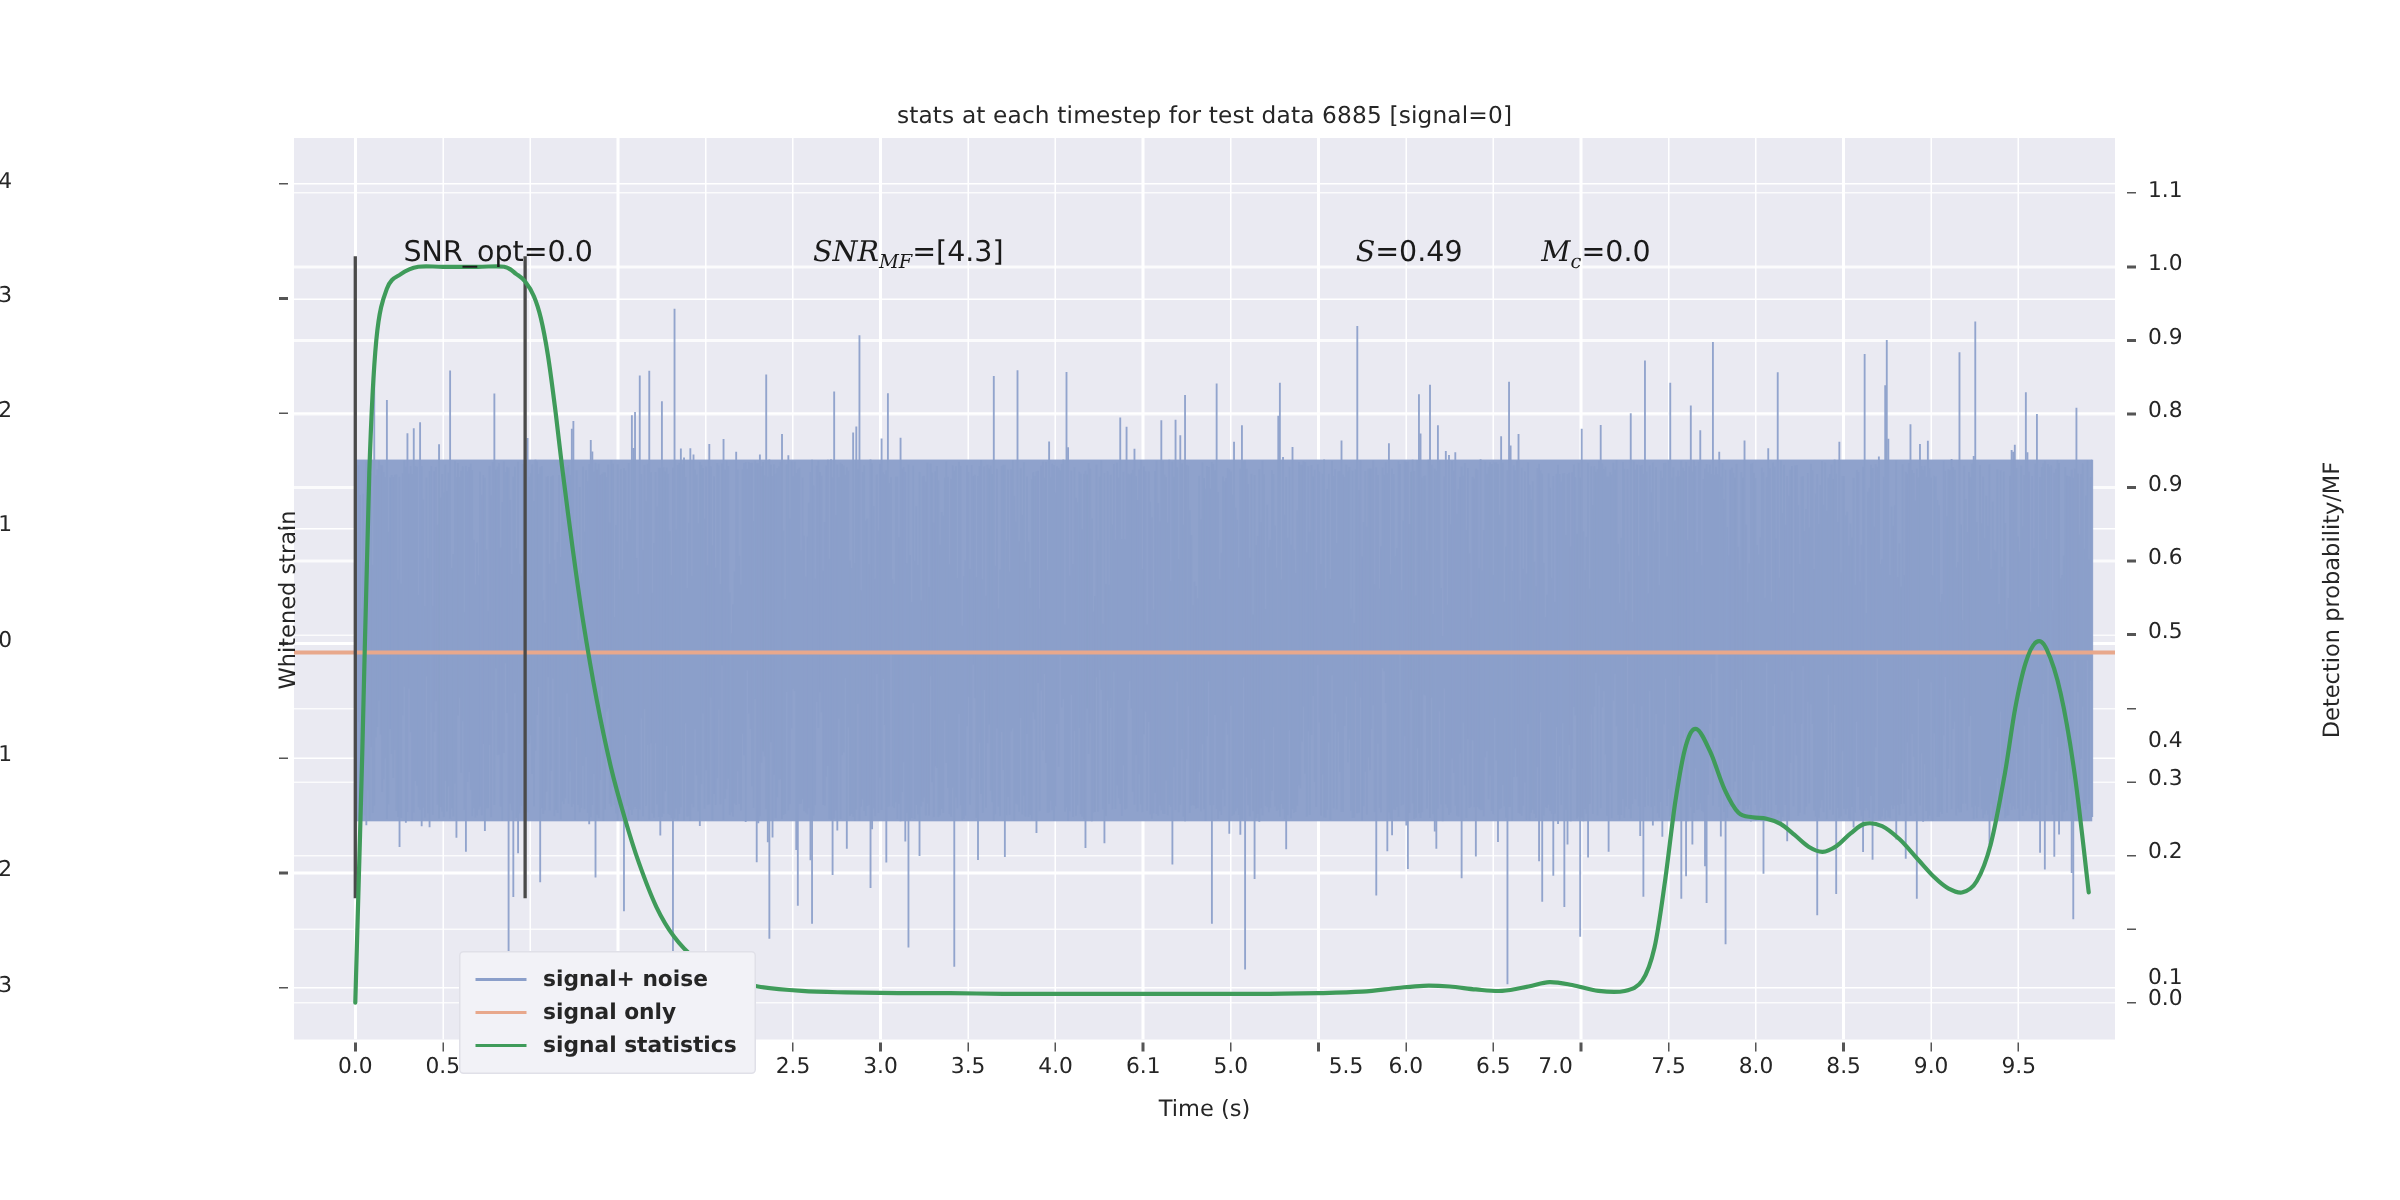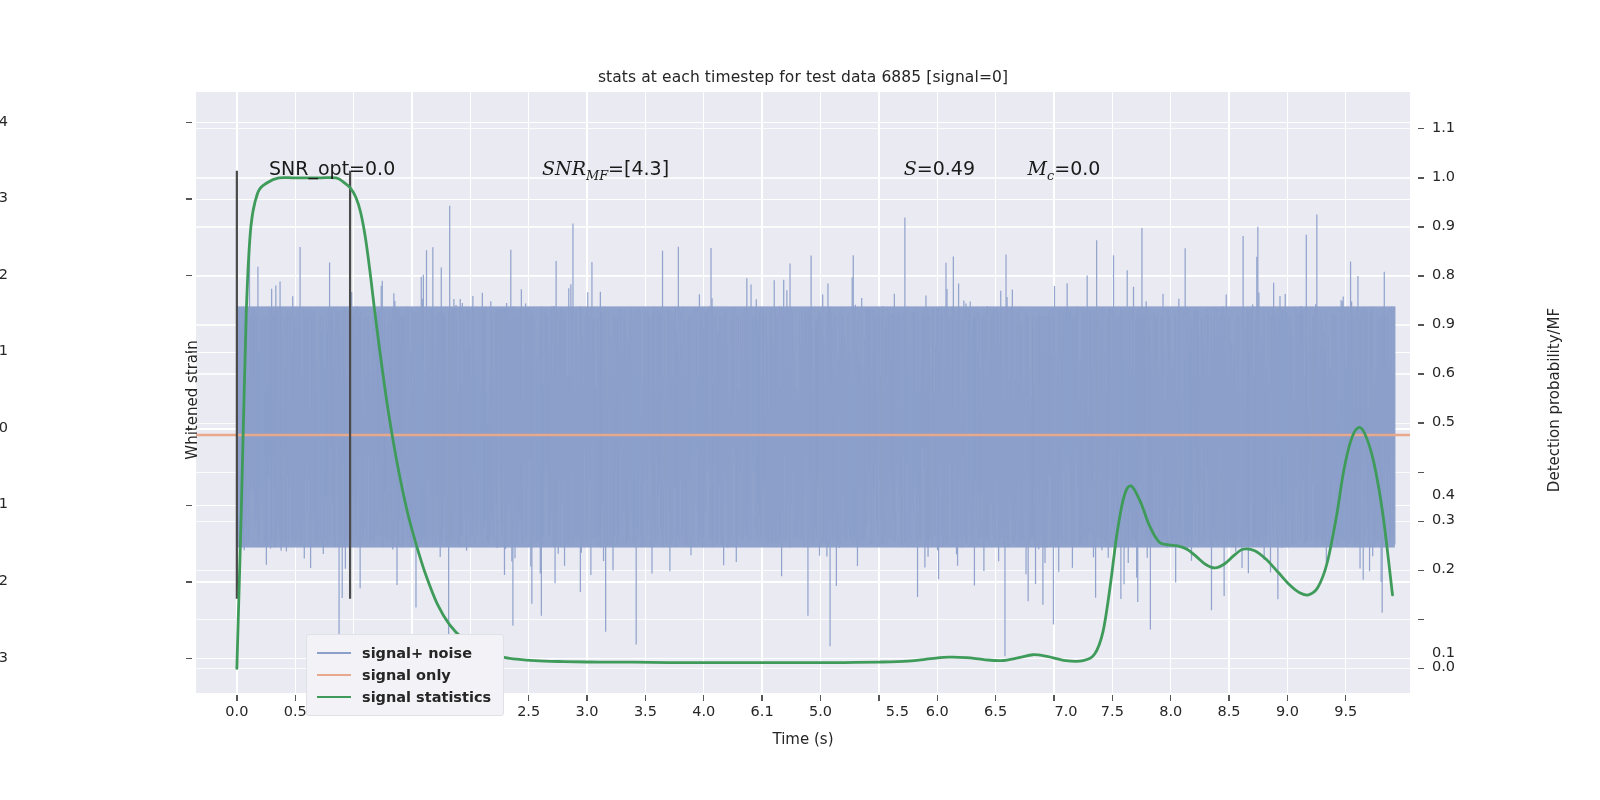--- a/index.html
+++ b/index.html
@@ -1340,21 +1340,21 @@
       <div class="tick-label xtick" style="left: 732.144px; top: 703px;">6.1</div>
       <div class="tick-mark tick-mark-x" style="left: 761.444px; top: 695px;"></div>
       <div class="tick-label xtick" style="left: 790.51px; top: 703px;">5.0</div>
       <div class="tick-mark tick-mark-x" style="left: 819.81px; top: 695px;"></div>
       <div class="tick-label xtick" style="left: 848.875px; top: 703px; text-align: right;">5.5</div>
       <div class="tick-mark tick-mark-x" style="left: 878.175px; top: 695px;"></div>
       <div class="tick-label xtick" style="left: 907.24px; top: 703px;">6.0</div>
       <div class="tick-mark tick-mark-x" style="left: 936.54px; top: 695px;"></div>
       <div class="tick-label xtick" style="left: 965.606px; top: 703px;">6.5</div>
       <div class="tick-mark tick-mark-x" style="left: 994.906px; top: 695px;"></div>
-      <div class="tick-label xtick" style="left: 1036px; top: 703px;">7.0</div>
+      <div class="tick-label xtick" style="left: 1007px; top: 703px;">7.0</div>
       <div class="tick-mark tick-mark-x" style="left: 1053.27px; top: 695px;"></div>
       <div class="tick-label xtick" style="left: 1082.34px; top: 703px;">7.5</div>
       <div class="tick-mark tick-mark-x" style="left: 1111.64px; top: 695px;"></div>
       <div class="tick-label xtick" style="left: 1140.7px; top: 703px;">8.0</div>
       <div class="tick-mark tick-mark-x" style="left: 1170px; top: 695px;"></div>
       <div class="tick-label xtick" style="left: 1199.07px; top: 703px;">8.5</div>
       <div class="tick-mark tick-mark-x" style="left: 1228.37px; top: 695px;"></div>
       <div class="tick-label xtick" style="left: 1257.43px; top: 703px;">9.0</div>
       <div class="tick-mark tick-mark-x" style="left: 1286.73px; top: 695px;"></div>
       <div class="tick-label xtick" style="left: 1315.8px; top: 703px;">9.5</div>

